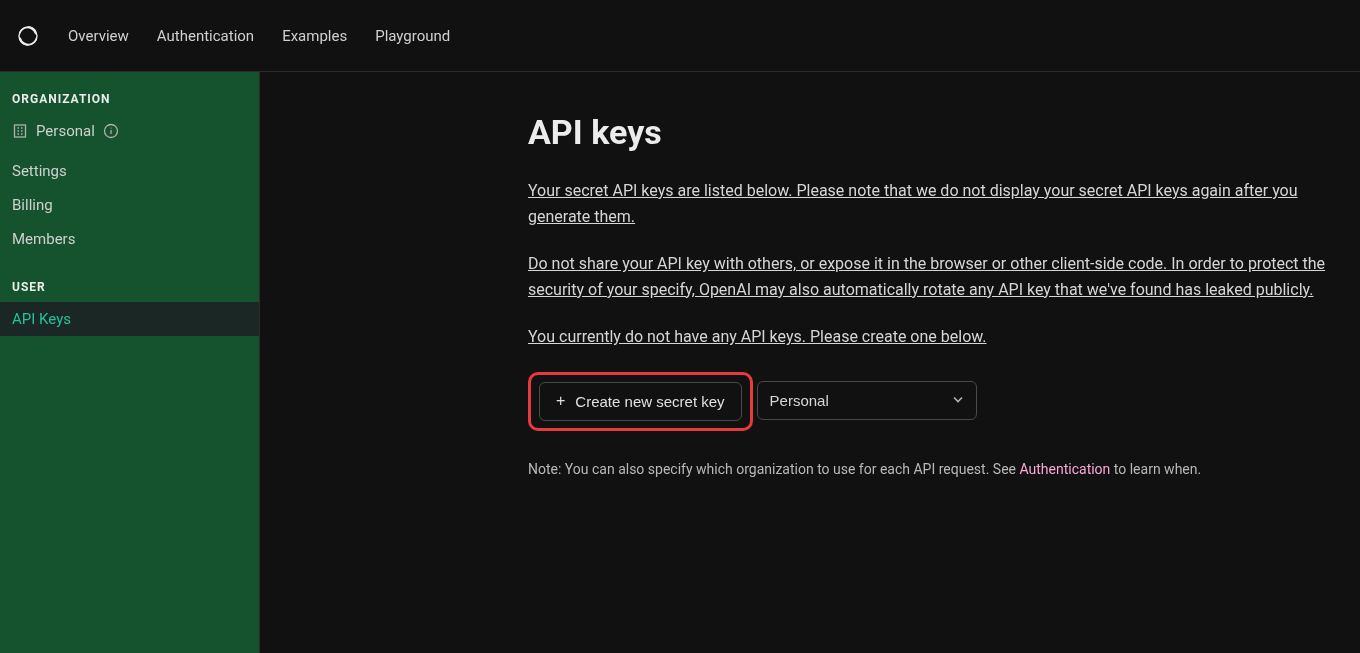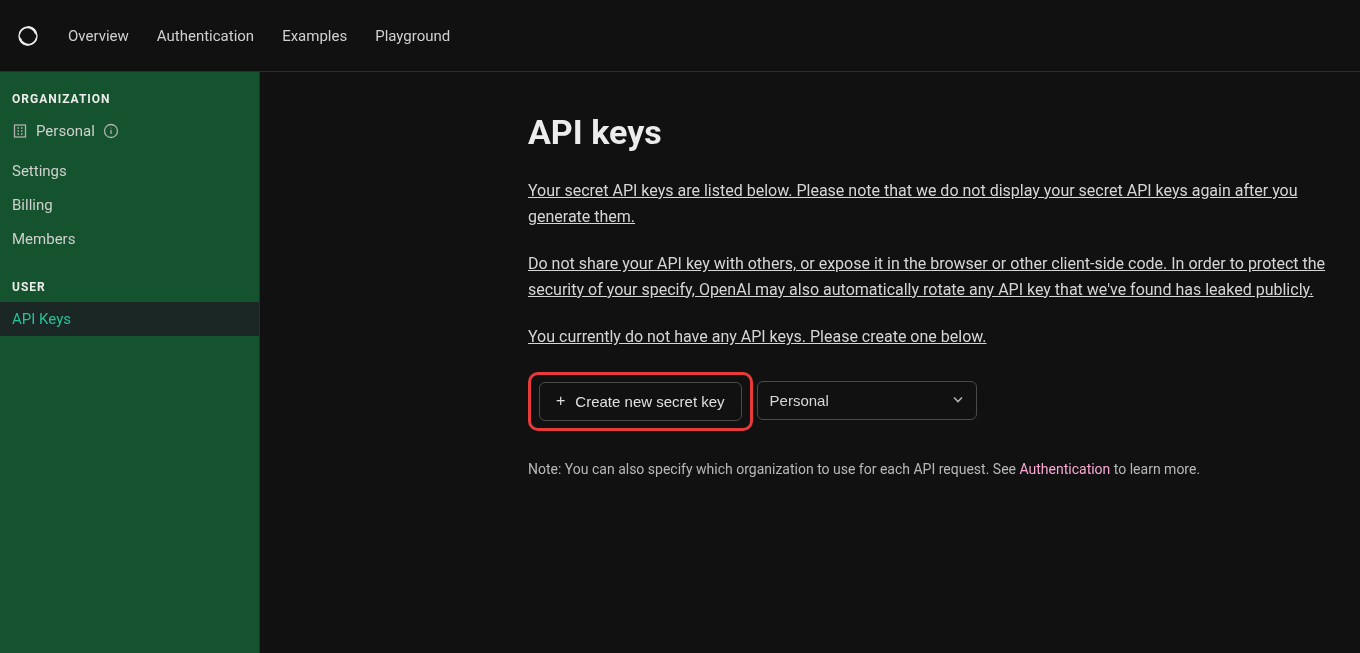--- a/index.html
+++ b/index.html
@@ -232,17 +232,17 @@
           <span>Personal</span>
         </button>
         <span class="select-chevron">
           <svg width="14" height="14" viewBox="0 0 14 14" fill="none" stroke="currentColor" stroke-width="1.6">
             <polyline points="3 5 7 9 11 5"></polyline>
           </svg>
         </span>
       </div>
 
       <p class="note">
-        <span>Note: You can also specify which organization to use for each API request. See </span><a>Authentication</a><span> to learn more.</span>
+        <span>Note: You can also specify which organization to use for each API request. See </span><a>Authentication</a><span> to learn when.</span>
       </p>
     </div>
   </main>
 </div>
 
 </body></html>

